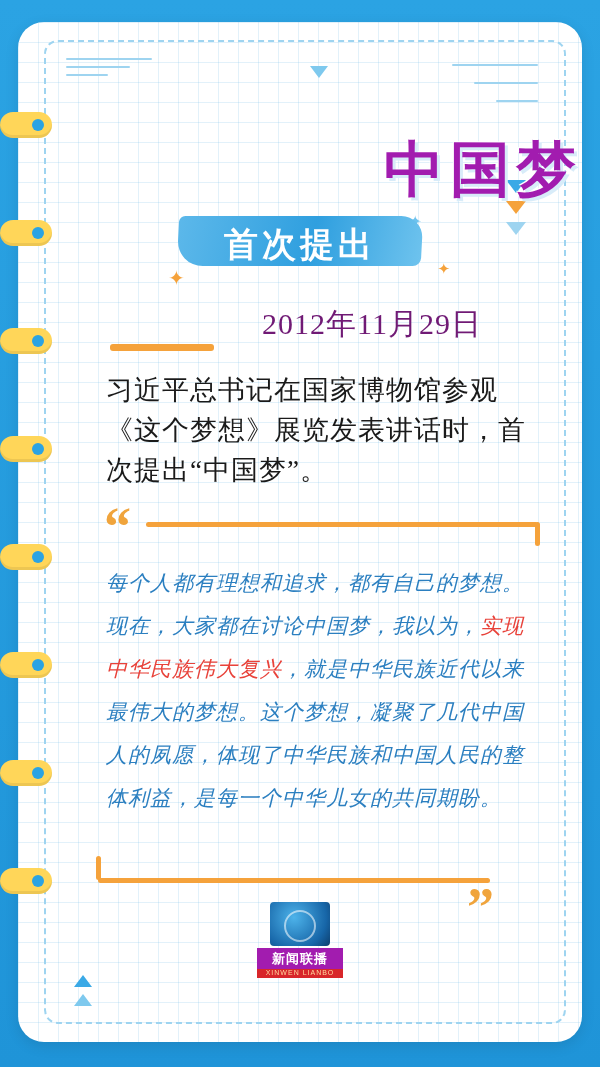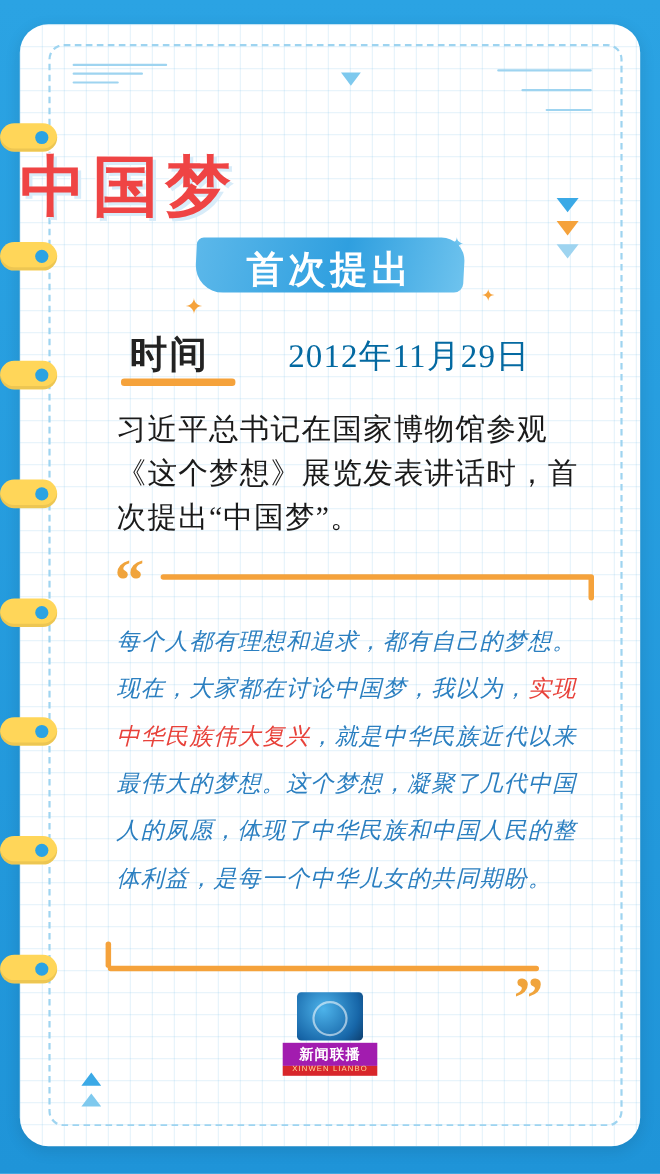--- a/index.html
+++ b/index.html
@@ -210,24 +210,24 @@
     background: #f0a43c;
     border-radius: 2px;
   }
 
   
   .title {
     position: absolute;
     left: 0;
     right: 0;
     top: 108px;
-    text-align: left;
+    text-align: right;
     font-size: 60px;
     font-weight: bold;
-    color: #ef4444;
+    color: #a21caf;
     letter-spacing: 6px;
     text-shadow:
       3px 3px 0 #d8ecf9,
       -1px -1px 0 #ffffff;
   }
 
   .subtitle-wrap {
     position: absolute;
     left: 0;
     right: 0;
@@ -290,21 +290,21 @@
     width: 104px;
     height: 7px;
     background: #f5a23b;
     border-radius: 3px;
   }
   .time-value {
     position: absolute;
     left: 152px;
     top: 4px;
     font-size: 30px;
-    color: #0369a1;
+    color: #701a75;
     font-family: "Liberation Serif", serif;
     letter-spacing: 1px;
   }
 
   
   .para {
     position: absolute;
     left: 88px;
     top: 348px;
     width: 436px;
@@ -463,21 +463,20 @@
     <div class="subtitle-wrap">
       <span class="star s2">✦</span>
       <span class="subtitle-brush">
         <span class="subtitle">首次提出</span>
       </span>
       <span class="star s1">✦</span>
       <span class="star s3">✦</span>
     </div>
 
     <div class="time-row">
-      <div class="time-label">时间</div>
       <div class="time-underline"></div>
       <div class="time-value">2012年11月29日</div>
     </div>
 
     <div class="para">习近平总书记在国家博物馆参观《这个梦想》展览发表讲话时，首次提出“中国梦”。</div>
 
     <div class="quote-mark open">“</div>
     <div class="quote-line-top"></div>
 
     <div class="quote-text">

